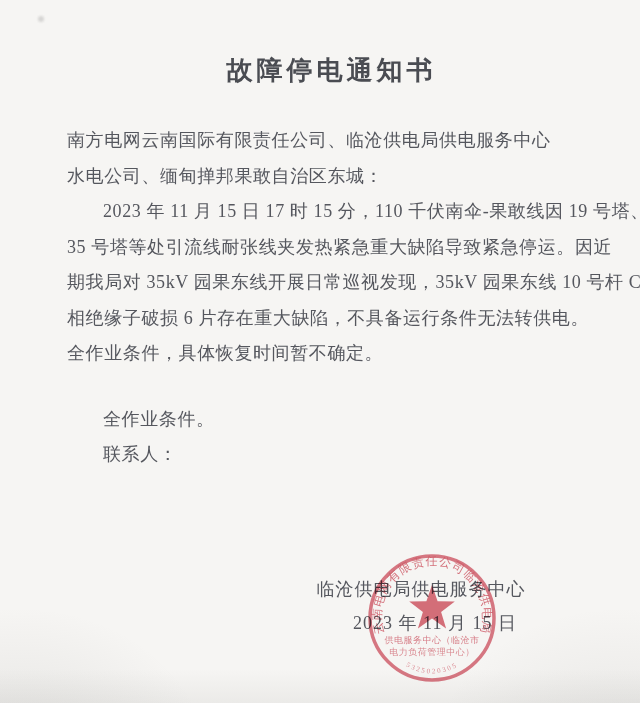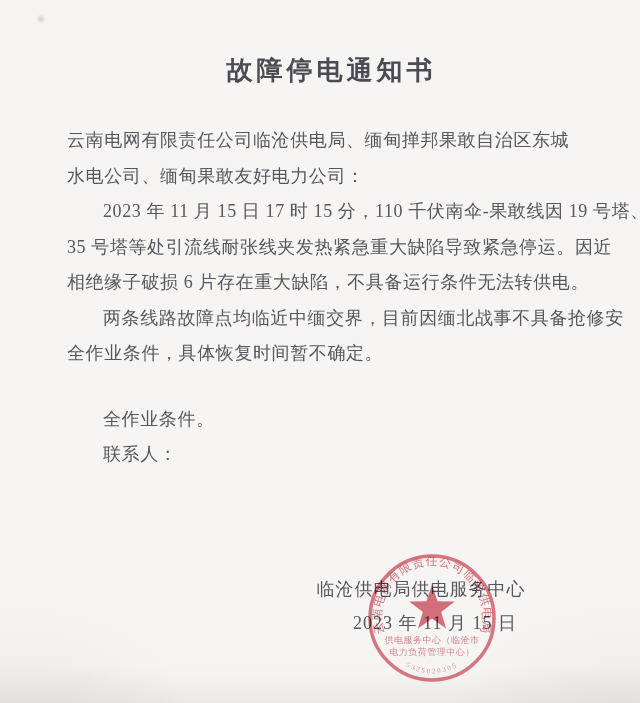--- a/index.html
+++ b/index.html
@@ -57,26 +57,26 @@
 <div class="page">
 
   <div class="shade-bl"></div>
   <div class="shade-br"></div>
   <div class="shade-bottom"></div>
   <div class="smudge"></div>
 
   <div class="title">故障停电通知书</div>
 
   <div class="body-block">
-    <span class="body-line">云南电网有限责任公司临沧供电局、缅甸掸邦果敢自治区东城</span>
-    <span class="body-line">水电公司、缅甸果敢友好电力公司：</span>
+    <span class="body-line">南方电网云南国际有限责任公司、临沧供电局供电服务中心</span>
+    <span class="body-line">水电公司、缅甸掸邦果敢自治区东城：</span>
     <span class="body-line indent">2023 年 11 月 15 日 17 时 15 分，110 千伏南伞-果敢线因 19 号塔、</span>
     <span class="body-line">35 号塔等处引流线耐张线夹发热紧急重大缺陷导致紧急停运。因近</span>
+    <span class="body-line">期我局对 35kV 园果东线开展日常巡视发现，35kV 园果东线 10 号杆 C</span>
     <span class="body-line">相绝缘子破损 6 片存在重大缺陷，不具备运行条件无法转供电。</span>
-    <span class="body-line indent">两条线路故障点均临近中缅交界，目前因缅北战事不具备抢修安</span>
     <span class="body-line">全作业条件，具体恢复时间暂不确定。</span>
     <div class="spacer"></div>
     <span class="body-line indent">全作业条件。</span>
     <span class="body-line indent">联系人：</span>
   </div>
 
   <div class="signature">
     <span class="body-line">临沧供电局供电服务中心</span>
     <span class="sig-date">2023 年 11 月 15 日</span>
   </div>

